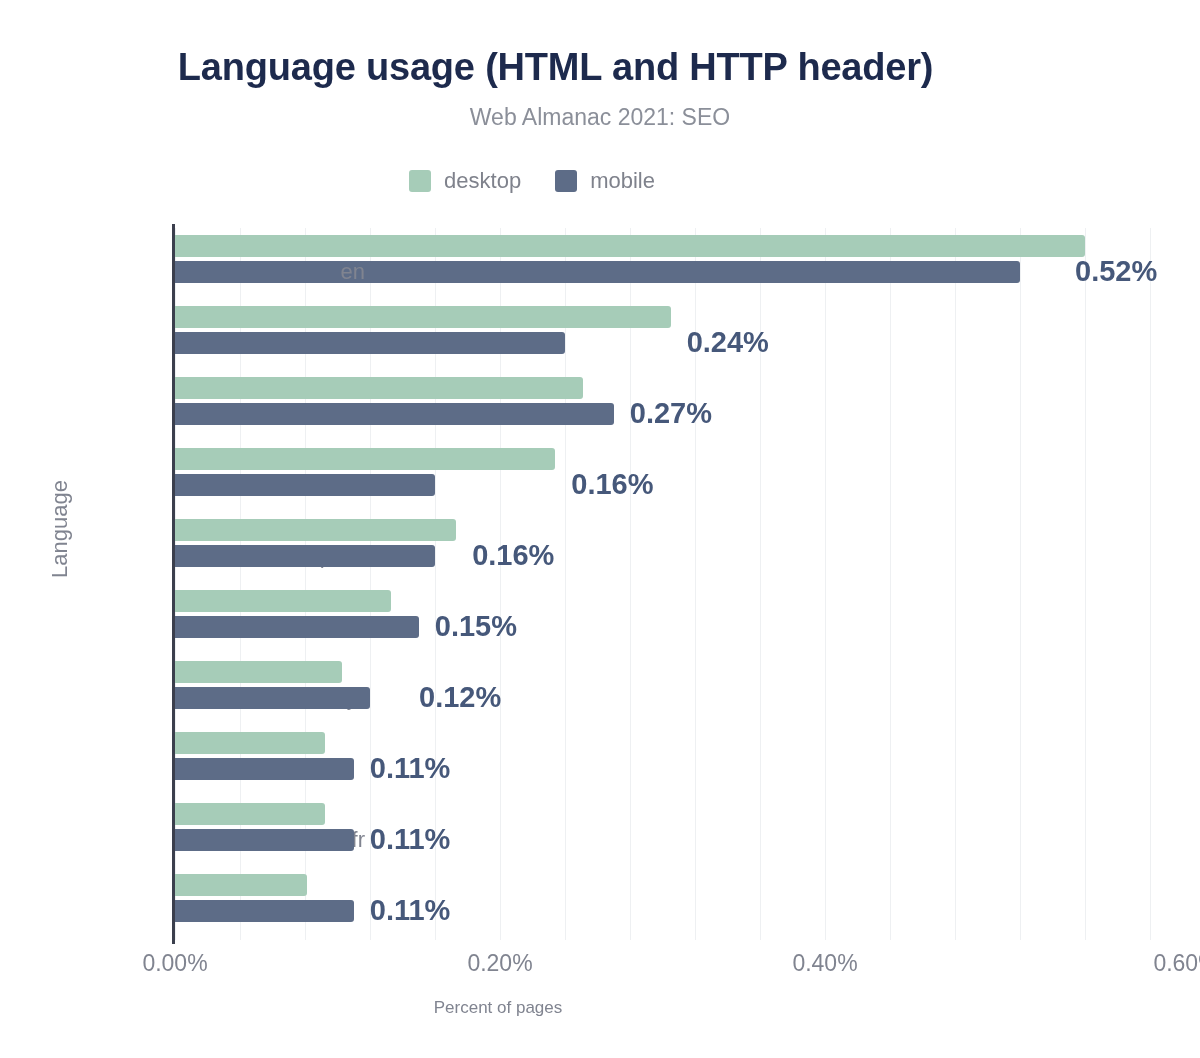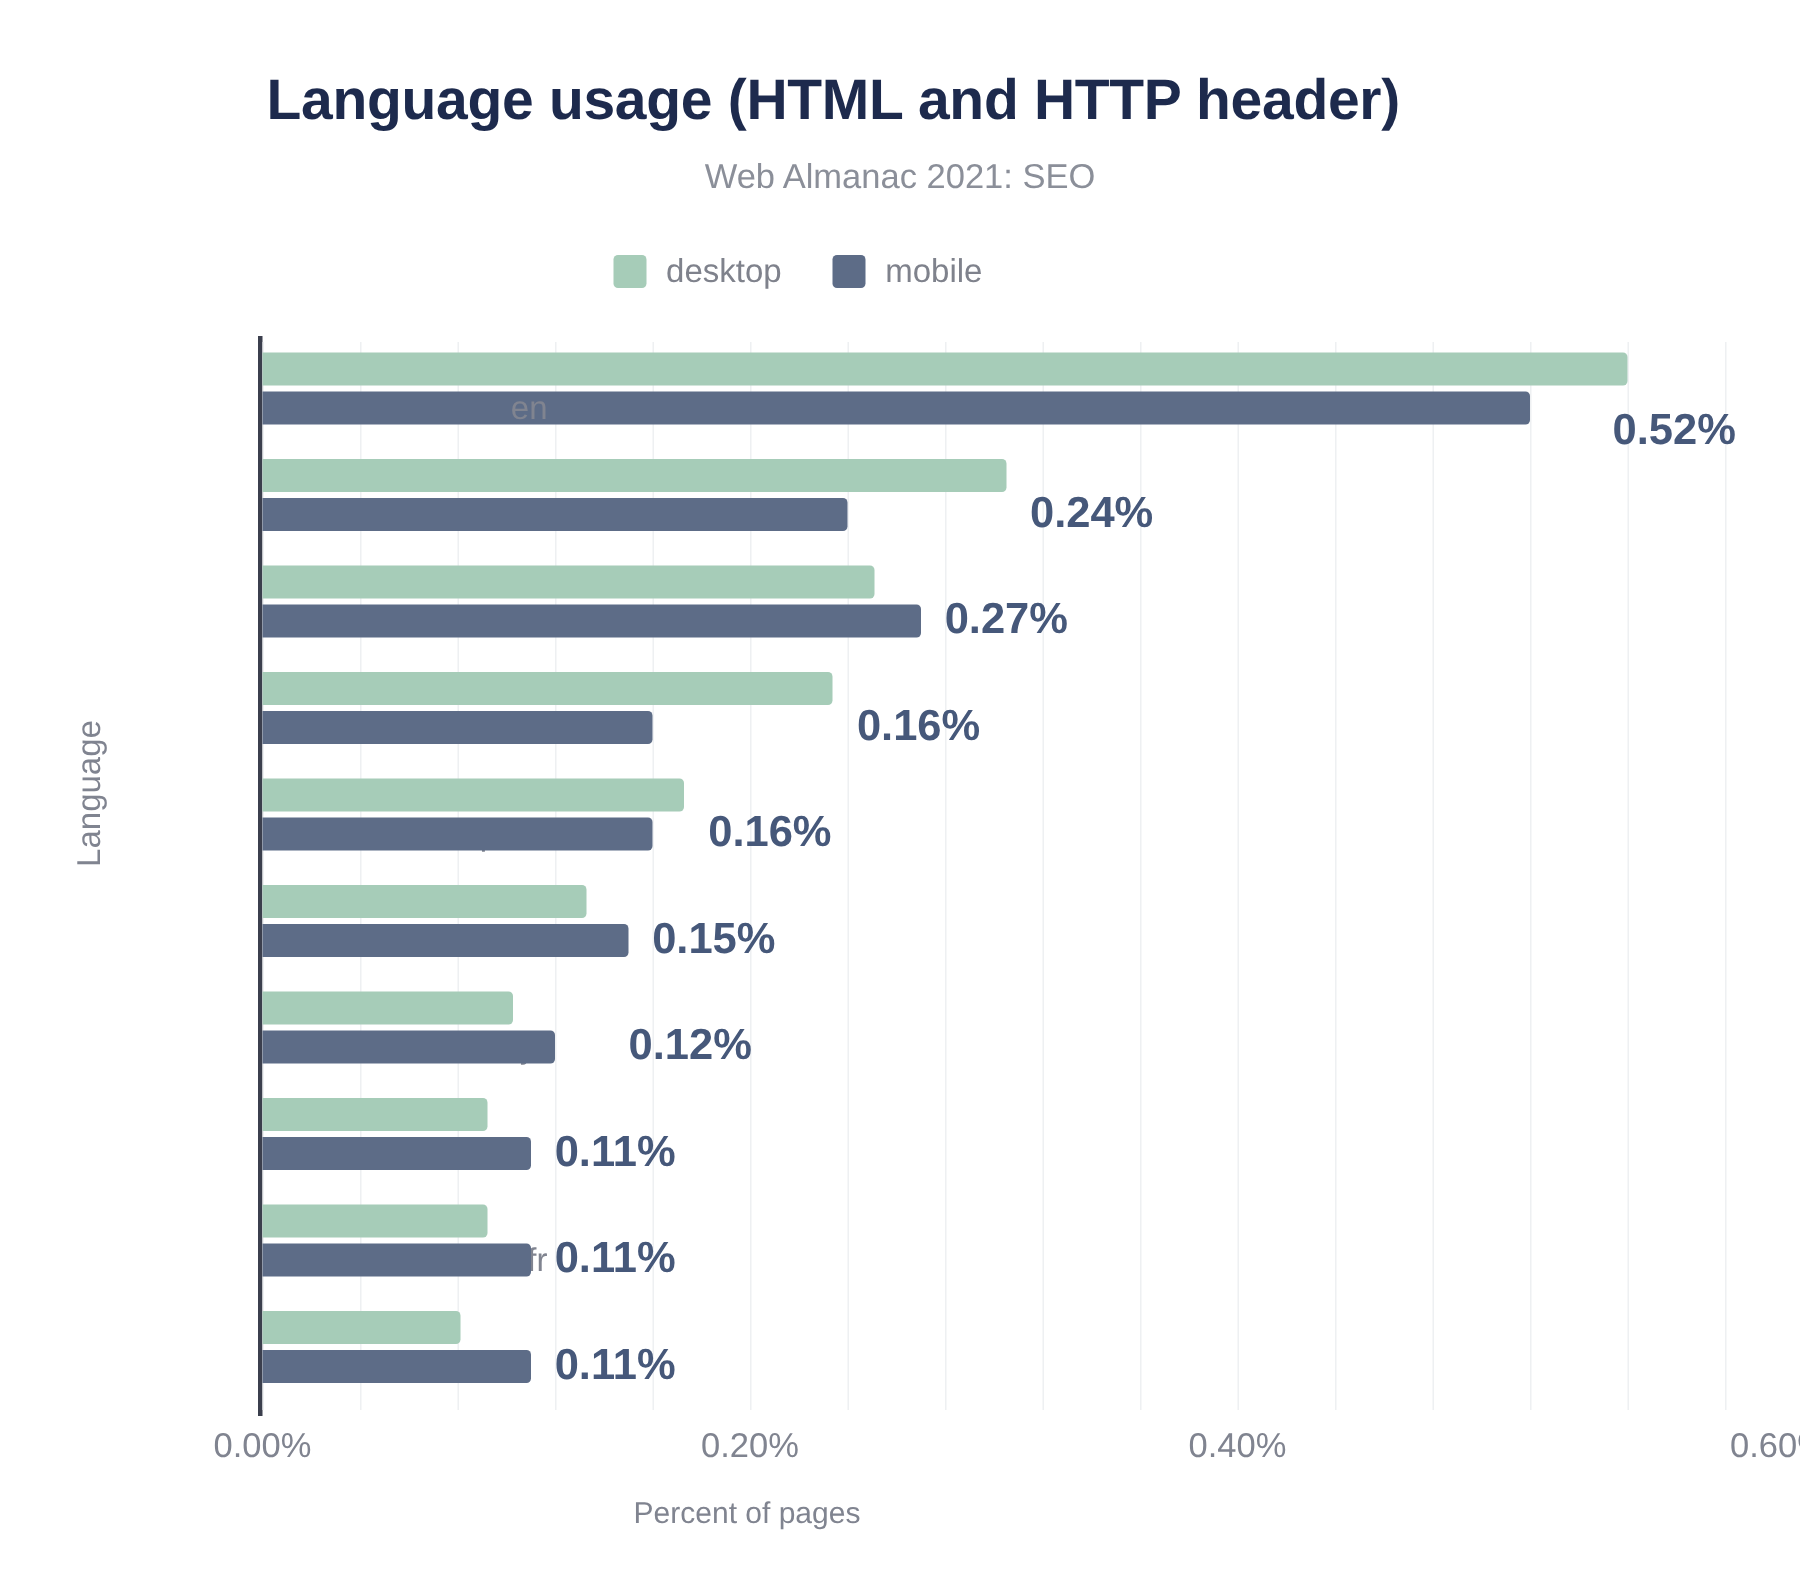--- a/index.html
+++ b/index.html
@@ -153,21 +153,21 @@
     white-space: nowrap;
     font-size: 22px;
     color: #808490;
   }
   .x-axis-title {
     position: absolute;
     top: 998px;
     left: 0;
     width: 996px;
     text-align: center;
-    font-size: 20px;
+    font-size: 17px;
     color: #808490;
   }
   .xtick {
     position: absolute;
     top: 950px;
     font-size: 23px;
     color: #808490;
     transform: translateX(-50%);
     white-space: nowrap;
   }
@@ -212,21 +212,21 @@
         <div class="gridline" style="left: 715px;"></div>
         <div class="gridline" style="left: 780px;"></div>
         <div class="gridline" style="left: 845px;"></div>
         <div class="gridline" style="left: 910px;"></div>
         <div class="gridline" style="left: 975px;"></div>
       </div>
     <div class="plot-area" id="bars-layer">
         <div class="bar-group" style="top: 7px;">
           <div class="bar bar-desktop" style="width: 910px;"></div>
           <div class="bar bar-mobile" style="width: 845px;"></div>
-          <div class="bar-value" style="left: 900px; margin-top: 16px;">0.52%</div>
+          <div class="bar-value" style="left: 900px;">0.52%</div>
           <div class="ycat" style="top: 26px;">en</div>
         </div>
         <div class="bar-group" style="top: 78px;">
           <div class="bar bar-desktop" style="width: 495.625px;"></div>
           <div class="bar bar-mobile" style="width: 390px;"></div>
           <div class="bar-value" style="left: 511.625px;">0.24%</div>
           <div class="ycat" style="top: 97px;">en-us</div>
         </div>
         <div class="bar-group" style="top: 149px;">
           <div class="bar bar-desktop" style="width: 407.875px;"></div>

